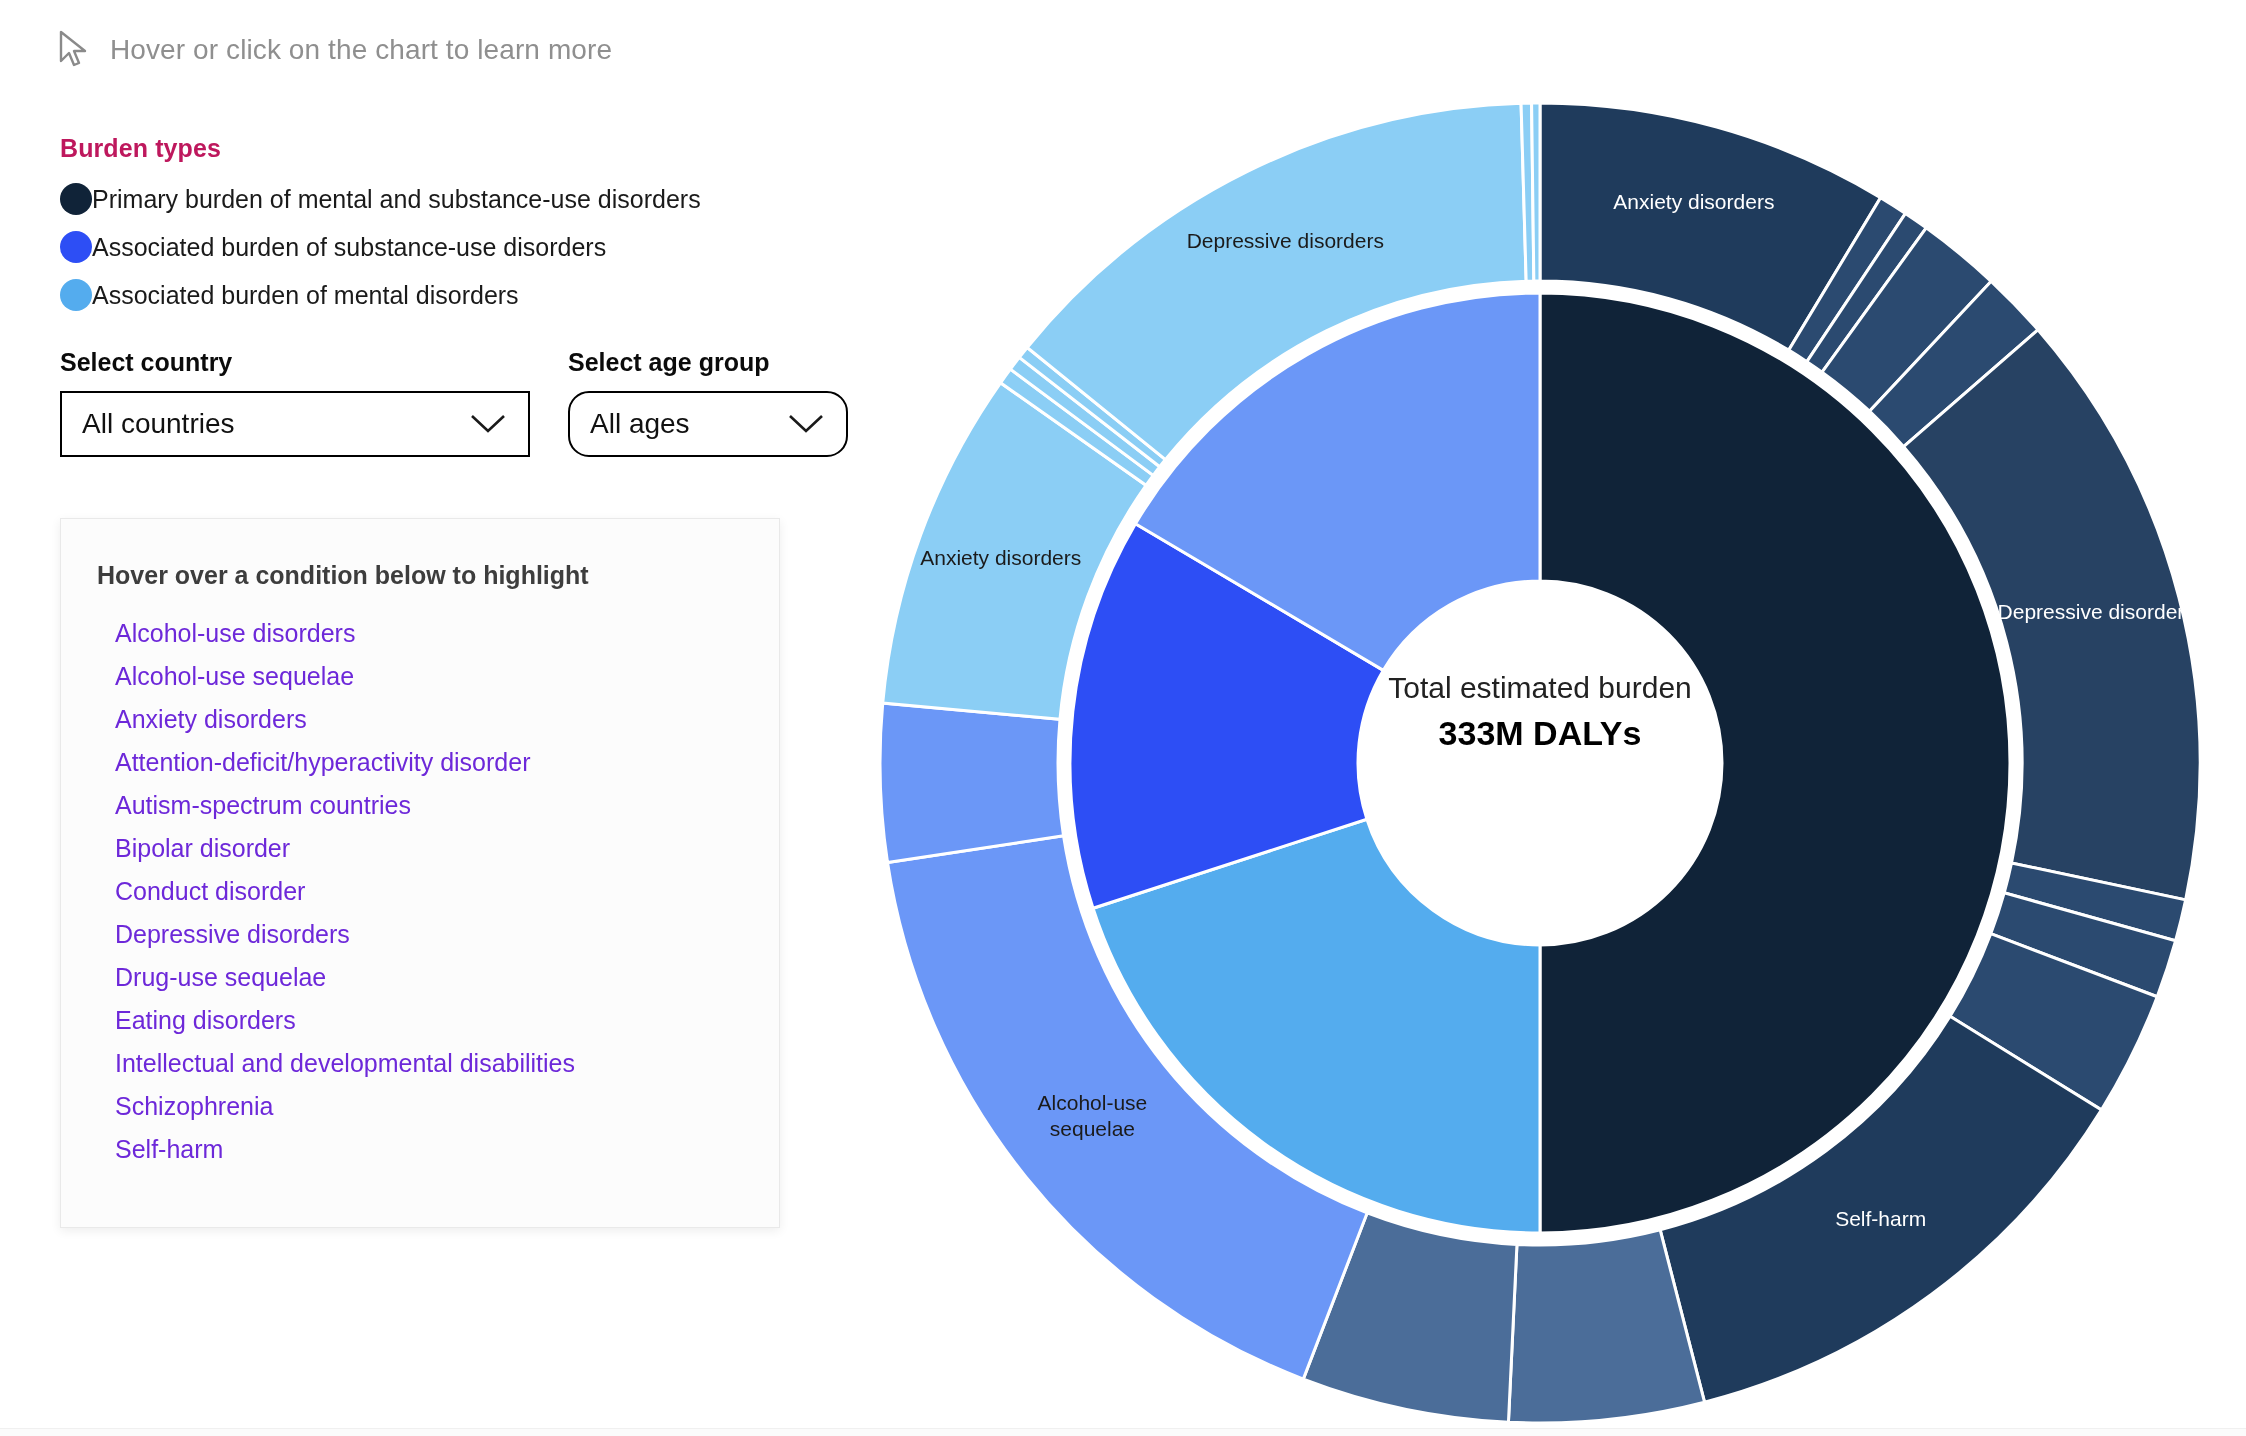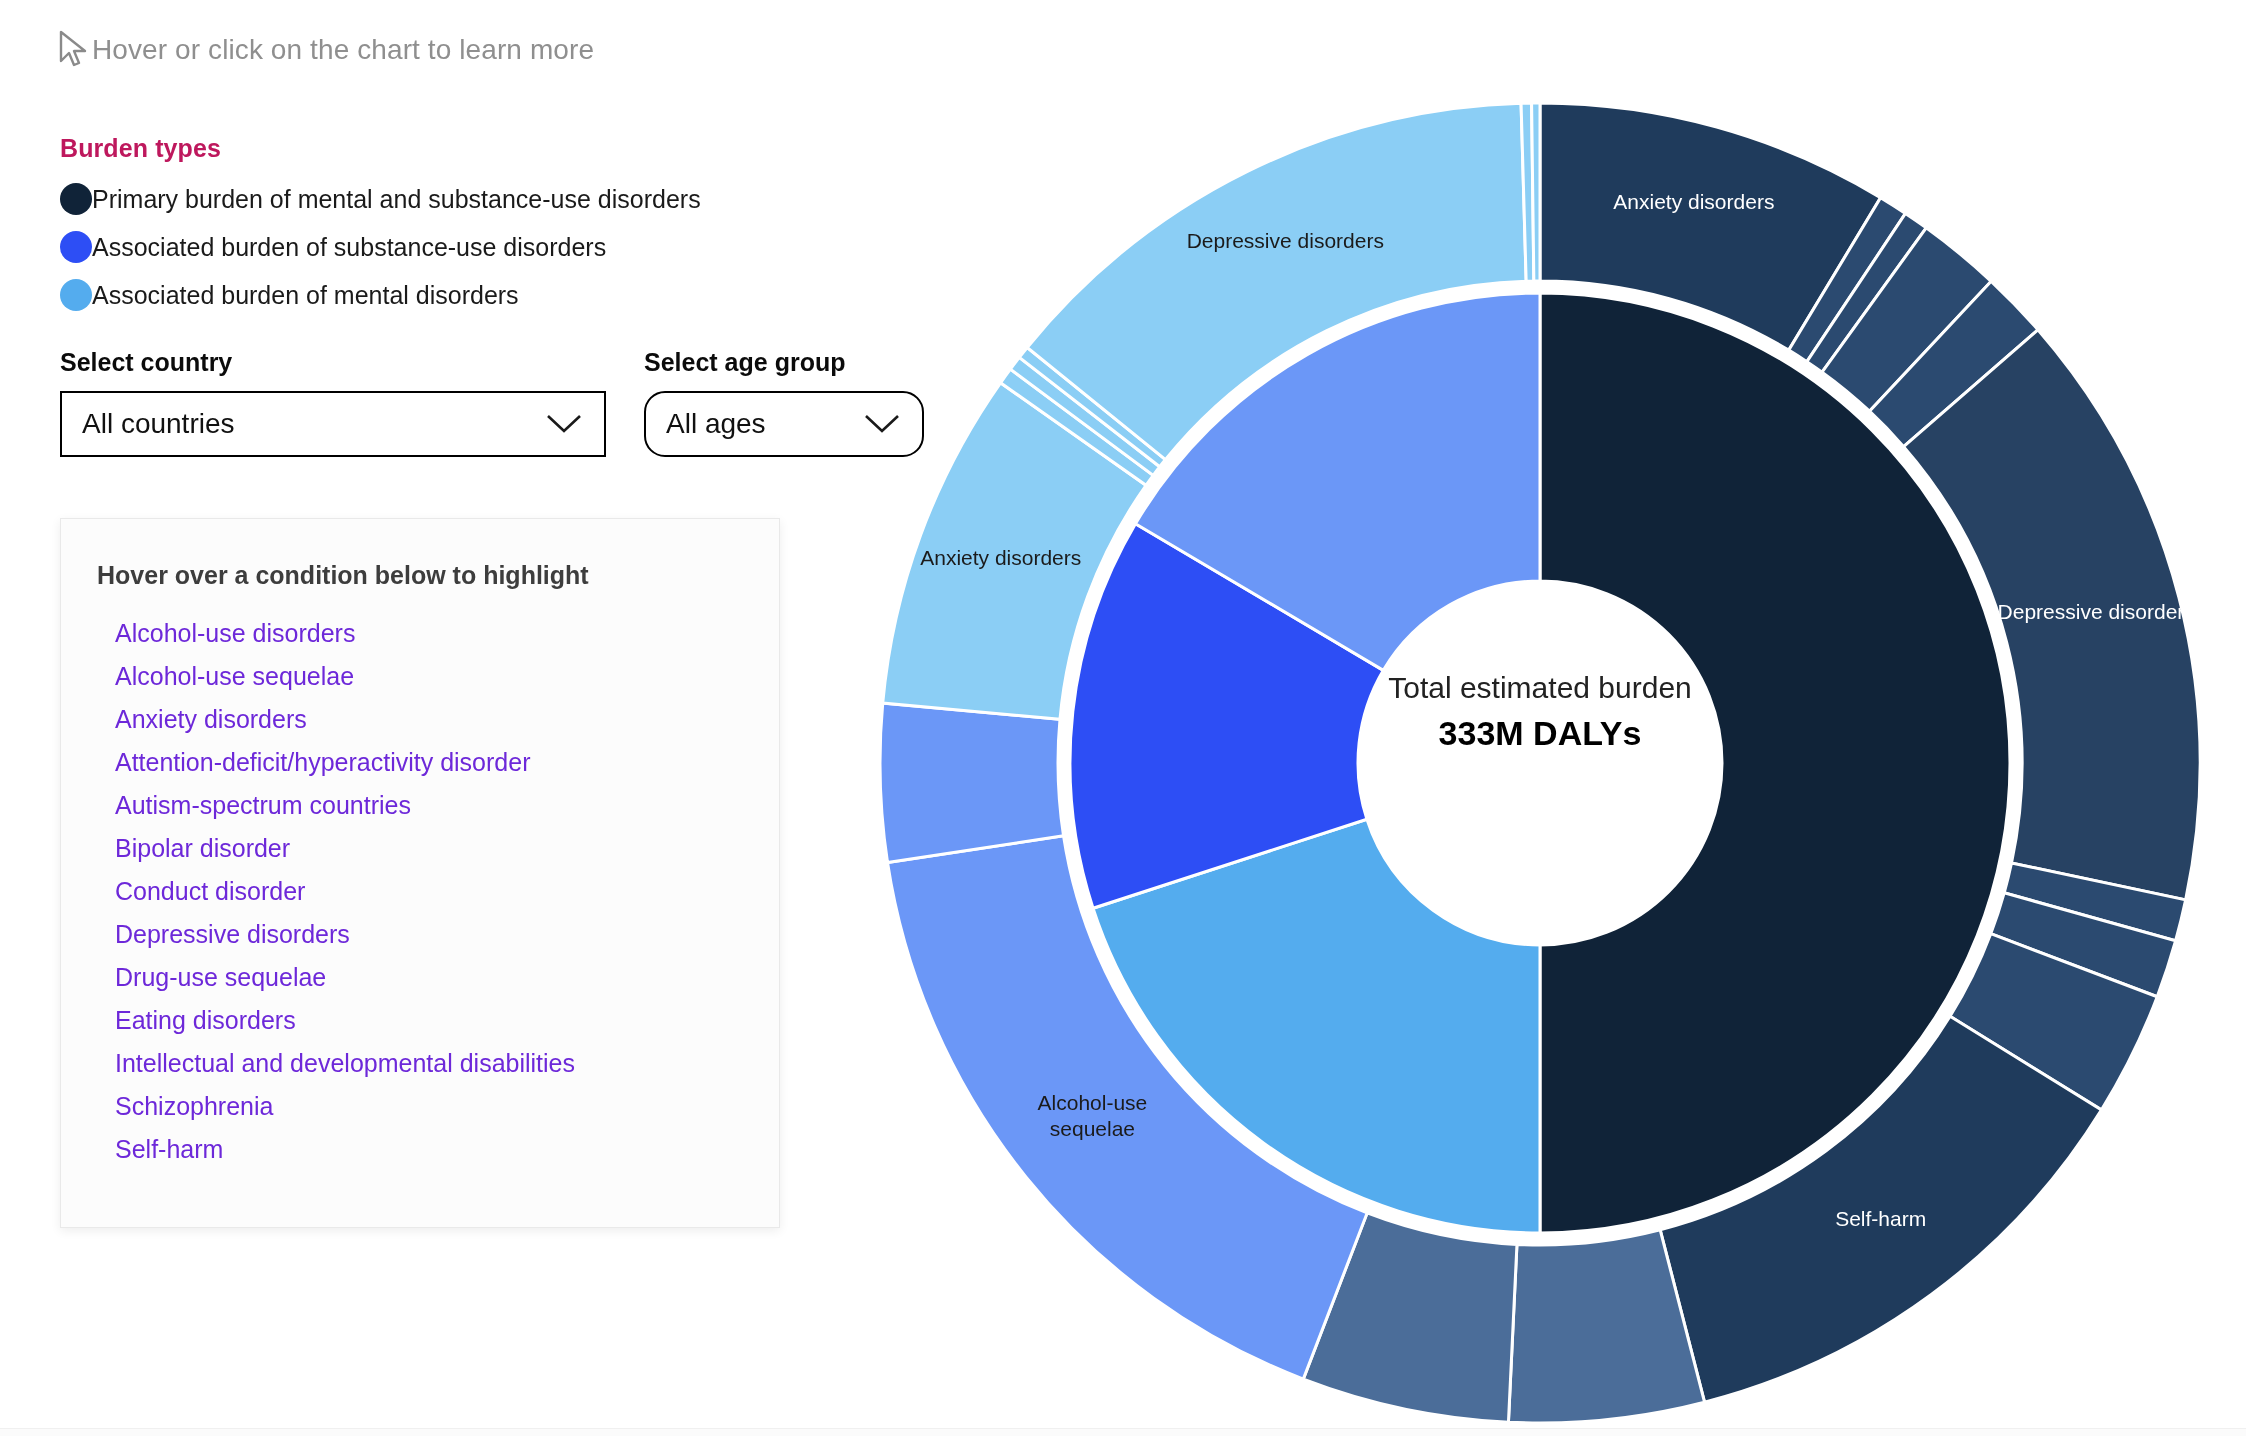--- a/index.html
+++ b/index.html
@@ -8,21 +8,21 @@
     width: 2246px; height: 1436px;
     background: #ffffff;
     font-family: "Liberation Sans", sans-serif;
     overflow: hidden;
   }
   .page { position: relative; width: 2246px; height: 1436px; background:#fff; }
 
   
   .hint-row {
     position: absolute; left: 58px; top: 30px;
-    display: flex; align-items: center; 
+    display: flex; align-items: center; gap: 18px;
   }
   .cursor-ico { width: 34px; height: 40px; display:block; }
   .hint-text {
     font-size: 28px; color: #8f8f8f; letter-spacing: .1px;
   }
 
   
   .legend { position: absolute; left: 60px; top: 134px; }
   .legend-title {
     font-size: 25px; font-weight: 700; color: #be185d;
@@ -34,21 +34,21 @@
 
   
   .controls { position: absolute; left: 60px; top: 348px; display: flex; gap: 38px; }
   .ctl-label {
     font-size: 25px; font-weight: 700; color: #0b0b0b; margin-bottom: 14px;
   }
   .select-box {
     position: relative; border: 2px solid #000; background: #fff;
     height: 66px; display:flex; align-items:center; padding: 0 20px;
   }
-  .sel-country { width: 546px; }
+  .sel-country { width: 470px; }
   .sel-age { width: 280px; border-radius: 21px; }
   .select-value { font-size: 28px; color: #111; }
   .chev { position:absolute; right: 22px; top: 50%; transform: translateY(-50%); }
   .chev svg { display:block; }
 
   
   .cond-card {
     position: absolute; left: 60px; top: 518px;
     width: 720px; height: 710px;
     background: #fcfcfc;

